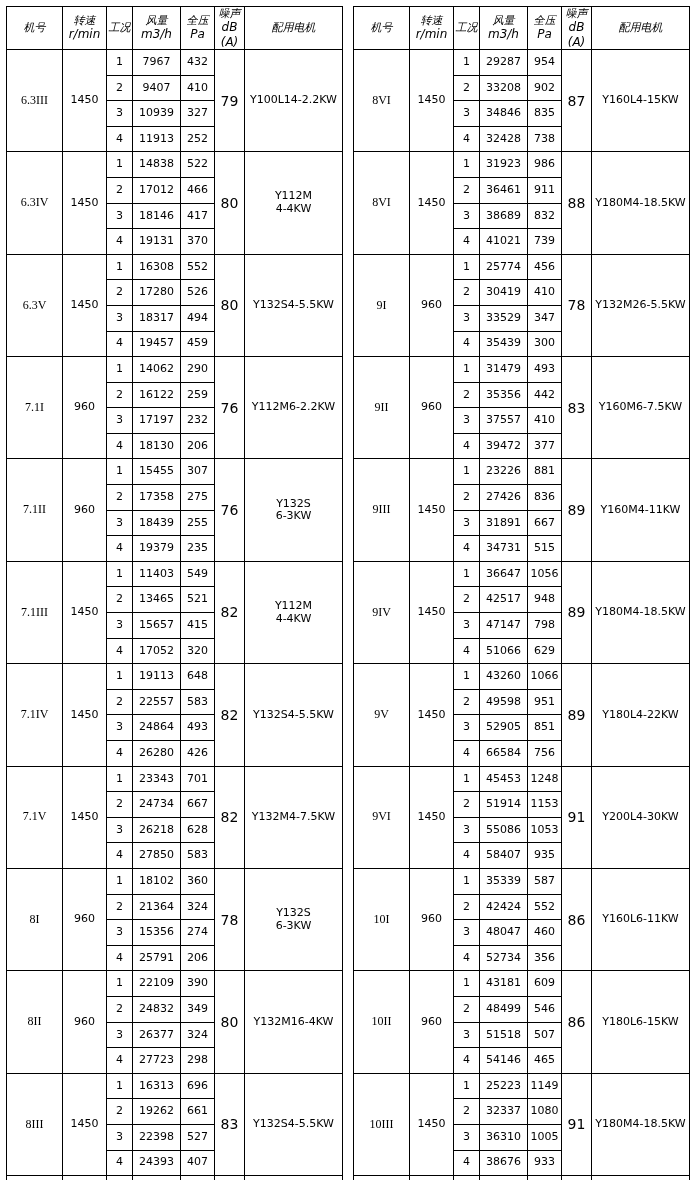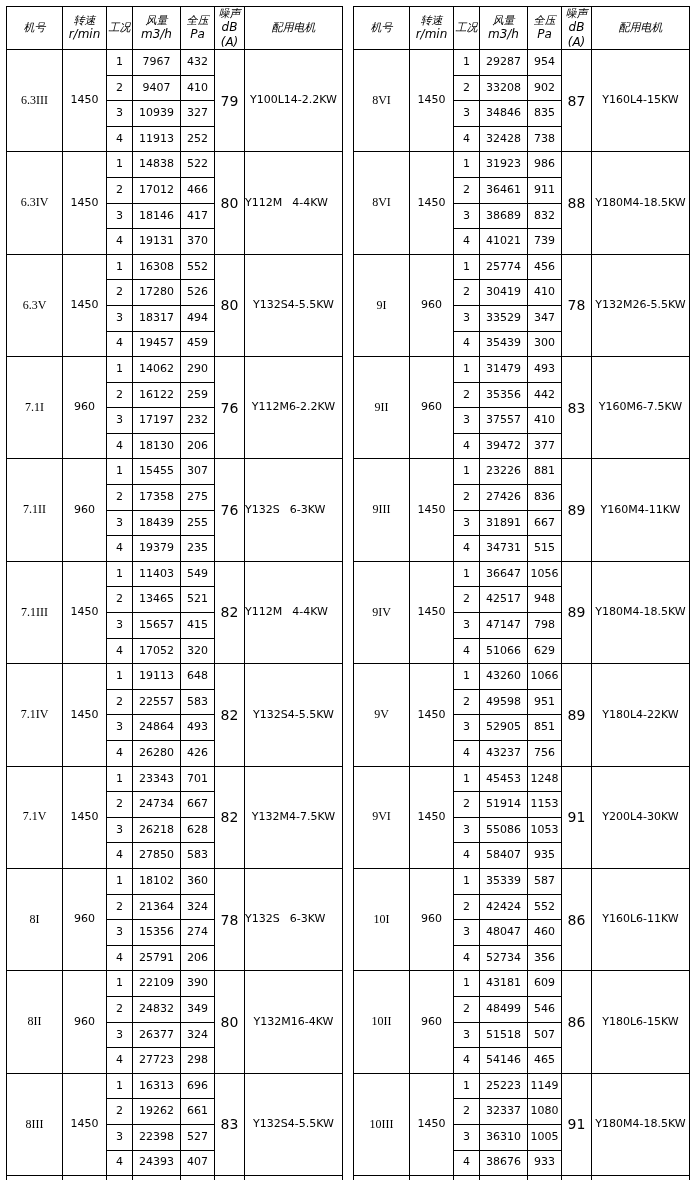--- a/index.html
+++ b/index.html
@@ -65,23 +65,23 @@
   }
   td.model { font-size: 12px; font-family: Liberation Serif, serif; }
   td.speed { font-size: 11px; }
   td.cond  { font-size: 11px; }
   td.flow  { font-size: 11px; }
   td.press { font-size: 11px; }
   td.noise { font-size: 14px; }
   td.motor { font-size: 11px; }
   td.motor .two {
     display: flex;
-    flex-direction: row;
-    gap: 10px;
+    flex-direction: column;
     align-items: center;
+    justify-content: center;
   }
 </style>
 </head>
 <body>
 
 <div class="page">
   <table class="spec">
     <colgroup>
       <col class="c-model">
         <col class="c-speed">
@@ -643,21 +643,21 @@
           <td class="flow">49598</td>
           <td class="press">951</td>
         </tr>
         <tr>
           <td class="cond">3</td>
           <td class="flow">52905</td>
           <td class="press">851</td>
         </tr>
         <tr>
           <td class="cond">4</td>
-          <td class="flow">43237</td>
+          <td class="flow">66584</td>
           <td class="press">756</td>
         </tr>
         <tr>
           <td class="model" rowspan="4">9VI</td>
           <td class="speed" rowspan="4">1450</td>
           <td class="cond">1</td>
           <td class="flow">45453</td>
           <td class="press">1248</td>
           <td class="noise" rowspan="4">91</td>
           <td class="motor" rowspan="4">Y200L4-30KW</td>

